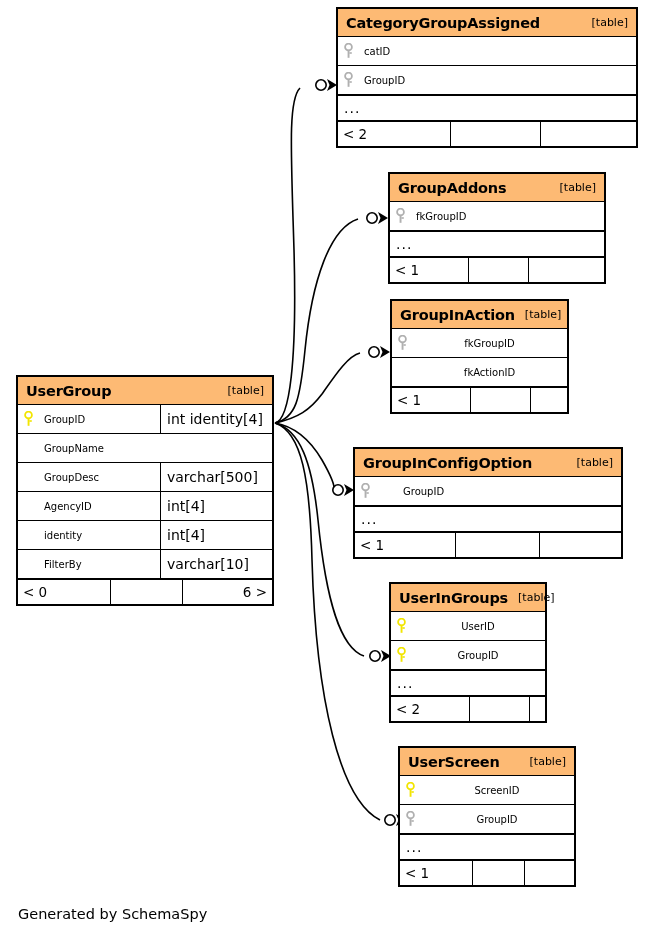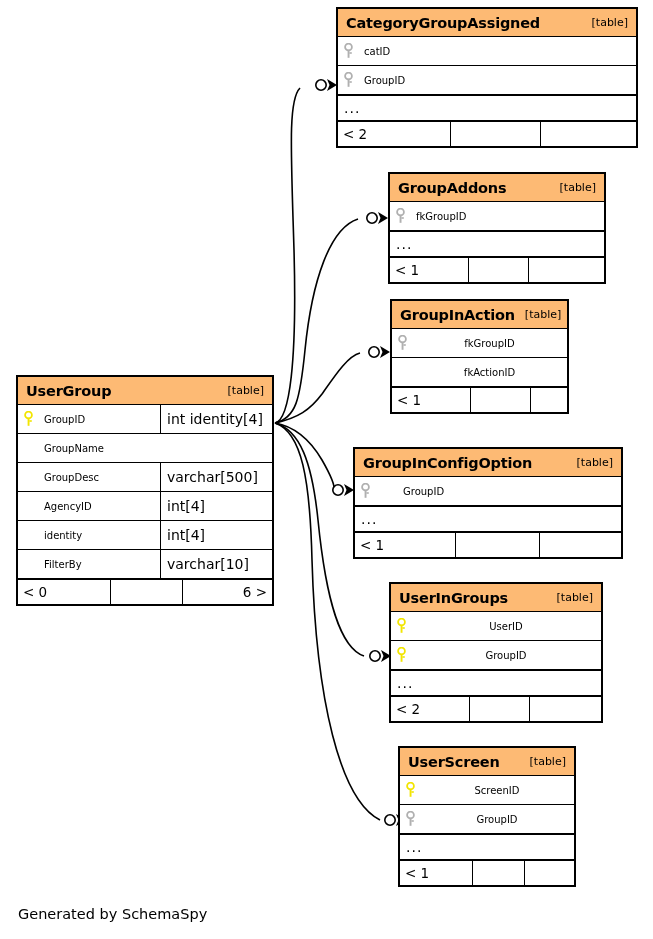--- a/index.html
+++ b/index.html
@@ -326,21 +326,21 @@
       <span class="cell-name">FilterBy</span>
       <span class="cell-type" style="width:112px;">varchar[10]</span>
     </div>
     <div class="footer">
       <span class="foot-cell l" style="width:92px;">&lt; 0</span>
       <span class="foot-cell" style="width:72px;"></span>
       <span class="foot-cell r" style="flex:1;">6 &gt;</span>
     </div>
   </div>
 
-  <div class="tbl" style="left:390px; top:583px; width:212px;">
+  <div class="tbl" style="left:390px; top:583px; width:156px;">
     <div class="tbl-hdr">
       <span class="tbl-name">UserInGroups</span>
       <span class="tbl-tag">[table]</span>
     </div>
     <div class="row">
       <span class="keyslot">
         <svg class="key-icon" width="9" height="16" viewBox="0 0 9 16">
             <circle cx="4.5" cy="4" r="3.4" fill="none" stroke="#f2e500" stroke-width="1.8"></circle>
             <rect x="3.6" y="6.8" width="1.9" height="8" fill="#f2e500"></rect>
             <rect x="5.4" y="9.2" width="2.4" height="1.6" fill="#f2e500"></rect>

